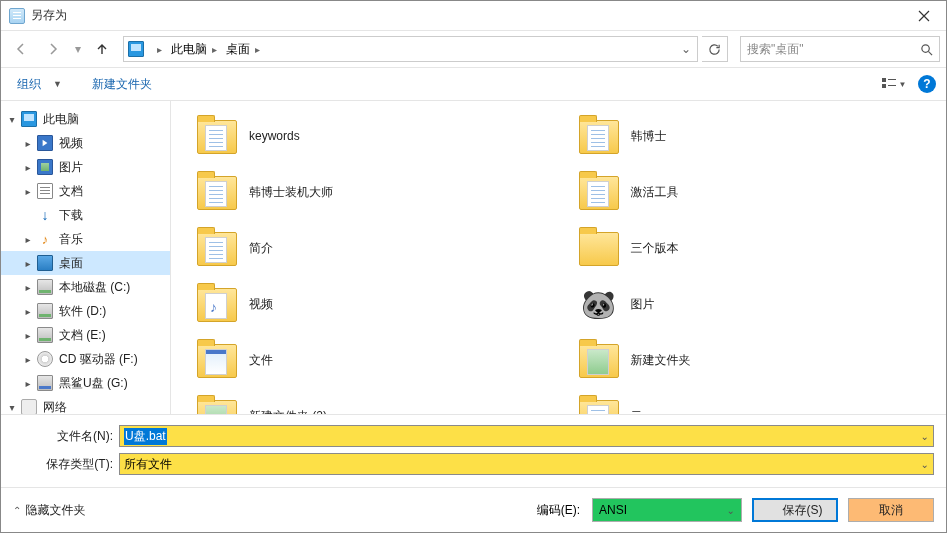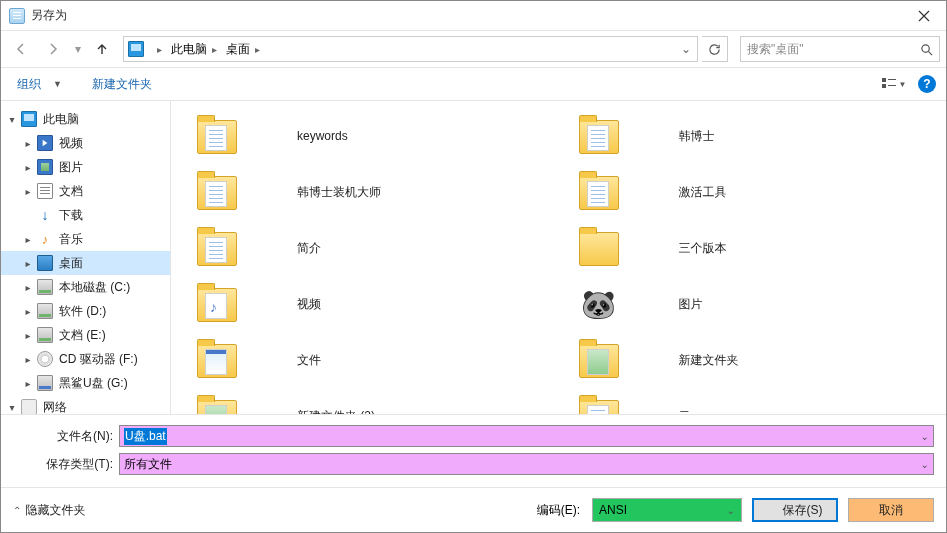--- a/index.html
+++ b/index.html
@@ -54,33 +54,33 @@
 .ico-pic { background:#3a77c9;border:1px solid #2a579a;border-radius:1px;position:relative;}
 .ico-pic::after{content:"";position:absolute;inset:3px;background:linear-gradient(#9fd09f,#6fb36f);}
 .ico-doc { background:#fff;border:1px solid #888;border-radius:1px;position:relative;}
 .ico-doc::after{content:"";position:absolute;left:2px;top:3px;right:2px;height:1px;background:#888;box-shadow:0 3px 0 #888,0 6px 0 #888;}
 .ico-down { color:#0a63b5; font-weight:bold; font-size:14px;}
 .ico-music { color:#e38c20;font-size:13px;}
 .tree-label { margin-left:4px; color:#222;}
 
 .content { flex:1; overflow:auto; padding: 10px 6px; position:relative;}
 .grid { display:grid; grid-template-columns: 1fr 1fr; row-gap:6px; }
-.item { display:flex; align-items:center; height:50px; padding-left:20px;gap:48px;}
+.item { display:flex; align-items:center; height:50px; padding-left:20px;}
 .item-ico { width:40px;height:40px; margin-right:12px; position:relative;}
 .fold-big { width:40px;height:34px;margin-top:4px;background:linear-gradient(#ffe69a,#f7c94b);border:1px solid #d4a429;border-radius:2px;position:relative;}
 .fold-big::before{content:"";position:absolute;left:-1px;top:-6px;width:16px;height:6px;background:#f7c94b;border:1px solid #d4a429;border-bottom:none;border-radius:2px 2px 0 0;}
 .fold-inner { position:absolute; left:7px; top:4px; width:22px; height:26px; background:#fff; border:1px solid #cfcfcf;}
 .fold-lines::after{content:"";position:absolute;left:3px;top:4px;right:3px;height:1px;background:#9ec0e6;box-shadow:0 4px 0 #9ec0e6,0 8px 0 #9ec0e6,0 12px 0 #9ec0e6,0 16px 0 #9ec0e6;}
 .item-label { color:#222; }
 .panda { width:40px;height:40px;display:flex;align-items:center;justify-content:center;font-size:28px;filter:grayscale(1) brightness(0.7);}
 
 .fields { border-top:1px solid #e5e5e5; padding:10px 12px 6px 12px;}
 .field-row { display:flex; align-items:center; margin-bottom:6px; }
 .field-label { width:100px; text-align:right; margin-right:6px; color:#222;}
-.combo { flex:1; height:22px; border:1px solid #8a8a8a; background:#f0abfc; display:flex; align-items:center; padding:0 4px; position:relative;}
+.combo { flex:1; height:22px; border:1px solid #8a8a8a; background:#fde047; display:flex; align-items:center; padding:0 4px; position:relative;}
 .combo .dd { position:absolute; right:4px; color:#555; font-size:10px;}
 .combo.filename .val { background:#0078d7; color:#fff; padding:0 1px; }
 
 .footer { border-top:1px solid #e5e5e5; padding:10px 12px; display:flex; align-items:center; gap:10px;}
 .footer .hide { display:flex;align-items:center;gap:4px;color:#222;}
 .footer .hide .caret{font-size:10px;color:#555;}
 .footer .spacer{flex:1;}
 .footer .enc-label{margin-right:2px;}
 .enc-select { width:150px;height:24px;border:1px solid #adadad;background:#22c55e;display:flex;align-items:center;padding:0 6px;position:relative;}
 .enc-select .dd{position:absolute;right:6px;font-size:10px;color:#555;}

